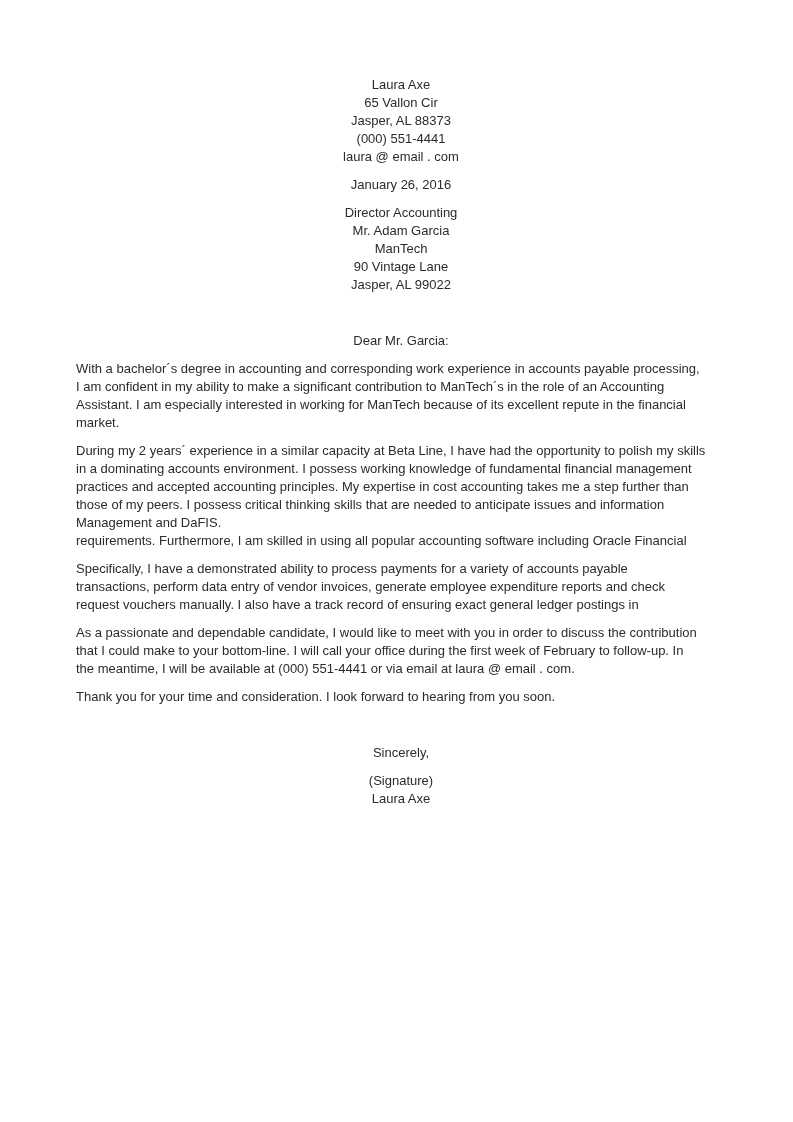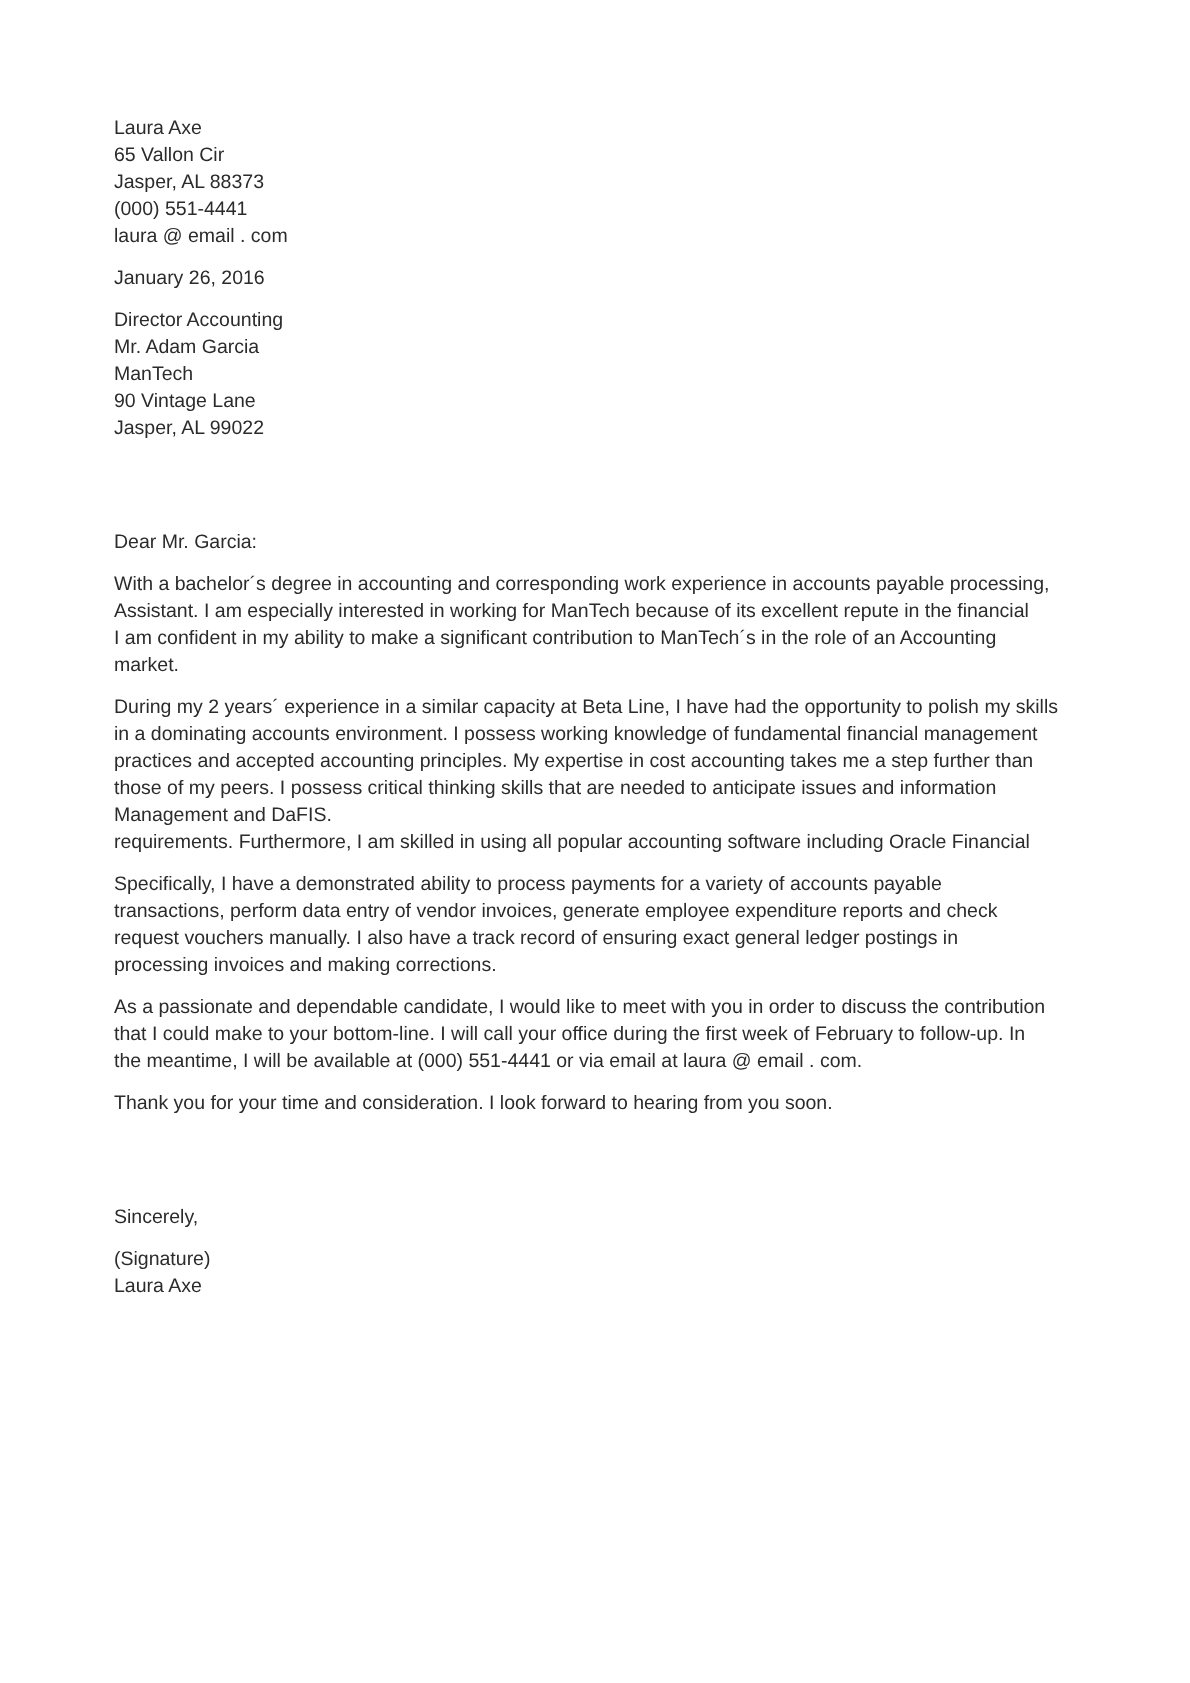--- a/index.html
+++ b/index.html
@@ -3,23 +3,23 @@
   <meta charset="utf-8">
   <style>
     html, body { margin: 0; padding: 0; background: #ffffff; }
     body { width: 793px; height: 1122px; position: relative; overflow: hidden; }
     .page {
       position: absolute; left: 76px; top: 76px; width: 650px;
       font-family: "Liberation Sans", sans-serif;
       font-size: 13px; line-height: 18px; color: #2b2b2b;
     }
     .line { display: block; white-space: nowrap; }
-    .block { margin: 0; }
+    .block { margin: 0; text-align: center; }
     .gap10 { margin-top: 10px; }
-    .gap38 { margin-top: 58px; }
+    .gap38 { margin-top: 38px; }
     .para { margin: 10px 0 0 0; width: 650px; white-space: normal; }
     .para .line { white-space: nowrap; }
   </style>
 </head>
 <body>
 
 <div class="page">
 
   <div class="block">
     <span class="line">Laura Axe</span>
@@ -40,39 +40,38 @@
     <span class="line">90 Vintage Lane</span>
     <span class="line">Jasper, AL 99022</span>
   </div>
 
   <div class="block gap38">
     <span class="line">Dear Mr. Garcia:</span>
   </div>
 
   <div class="para">
     <span class="line">With a bachelor´s degree in accounting and corresponding work experience in accounts payable processing,</span>
+    <span class="line">I am confident in my ability to make a significant contribution to ManTech´s in the role of an Accounting</span>
     <span class="line">Assistant. I am especially interested in working for ManTech because of its excellent repute in the financial</span>
-    <span class="line">I am confident in my ability to make a significant contribution to ManTech´s in the role of an Accounting</span>
     <span class="line">market.</span>
   </div>
 
   <div class="para">
     <span class="line">During my 2 years´ experience in a similar capacity at Beta Line, I have had the opportunity to polish my skills</span>
     <span class="line">in a dominating accounts environment. I possess working knowledge of fundamental financial management</span>
     <span class="line">practices and accepted accounting principles. My expertise in cost accounting takes me a step further than</span>
     <span class="line">those of my peers. I possess critical thinking skills that are needed to anticipate issues and information</span>
     <span class="line">Management and DaFIS.</span>
     <span class="line">requirements. Furthermore, I am skilled in using all popular accounting software including Oracle Financial</span>
   </div>
 
   <div class="para">
     <span class="line">Specifically, I have a demonstrated ability to process payments for a variety of accounts payable</span>
     <span class="line">transactions, perform data entry of vendor invoices, generate employee expenditure reports and check</span>
     <span class="line">request vouchers manually. I also have a track record of ensuring exact general ledger postings in</span>
-    <span class="line">processing invoices and making corrections.</span>
   </div>
 
   <div class="para">
     <span class="line">As a passionate and dependable candidate, I would like to meet with you in order to discuss the contribution</span>
     <span class="line">that I could make to your bottom-line. I will call your office during the first week of February to follow-up. In</span>
     <span class="line">the meantime, I will be available at (000) 551-4441 or via email at laura @ email . com.</span>
   </div>
 
   <div class="para">
     <span class="line">Thank you for your time and consideration. I look forward to hearing from you soon.</span>

